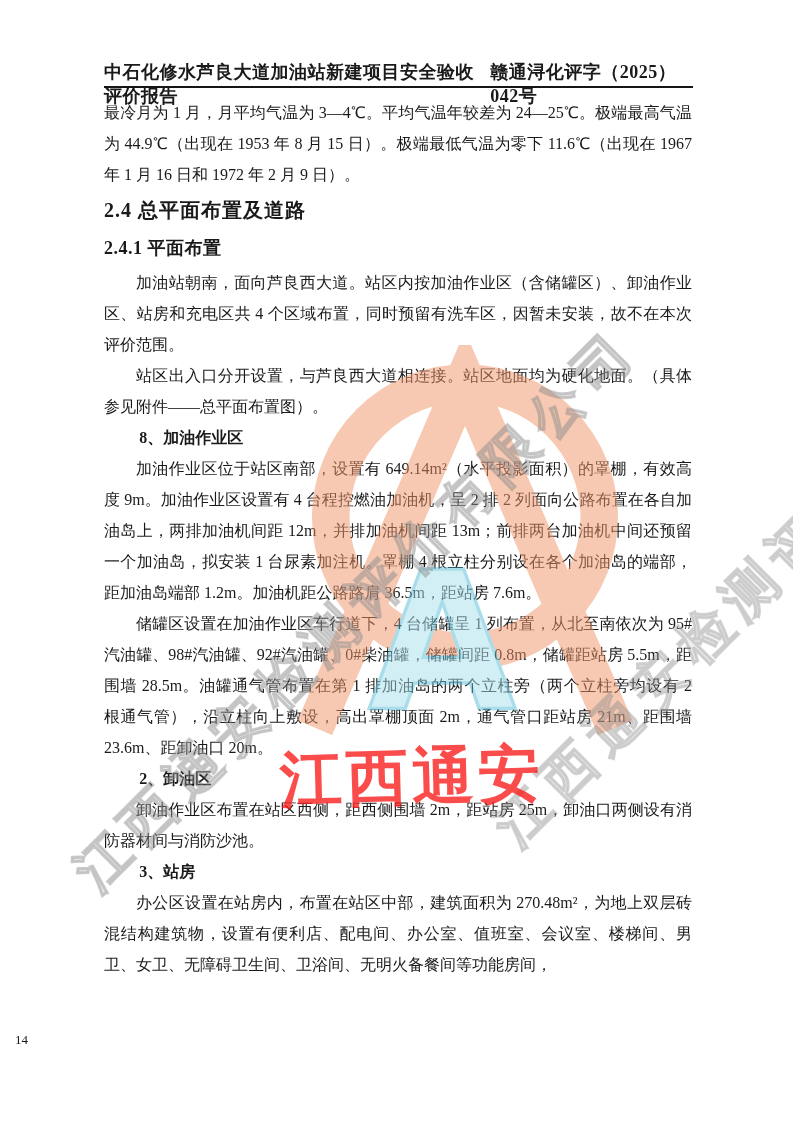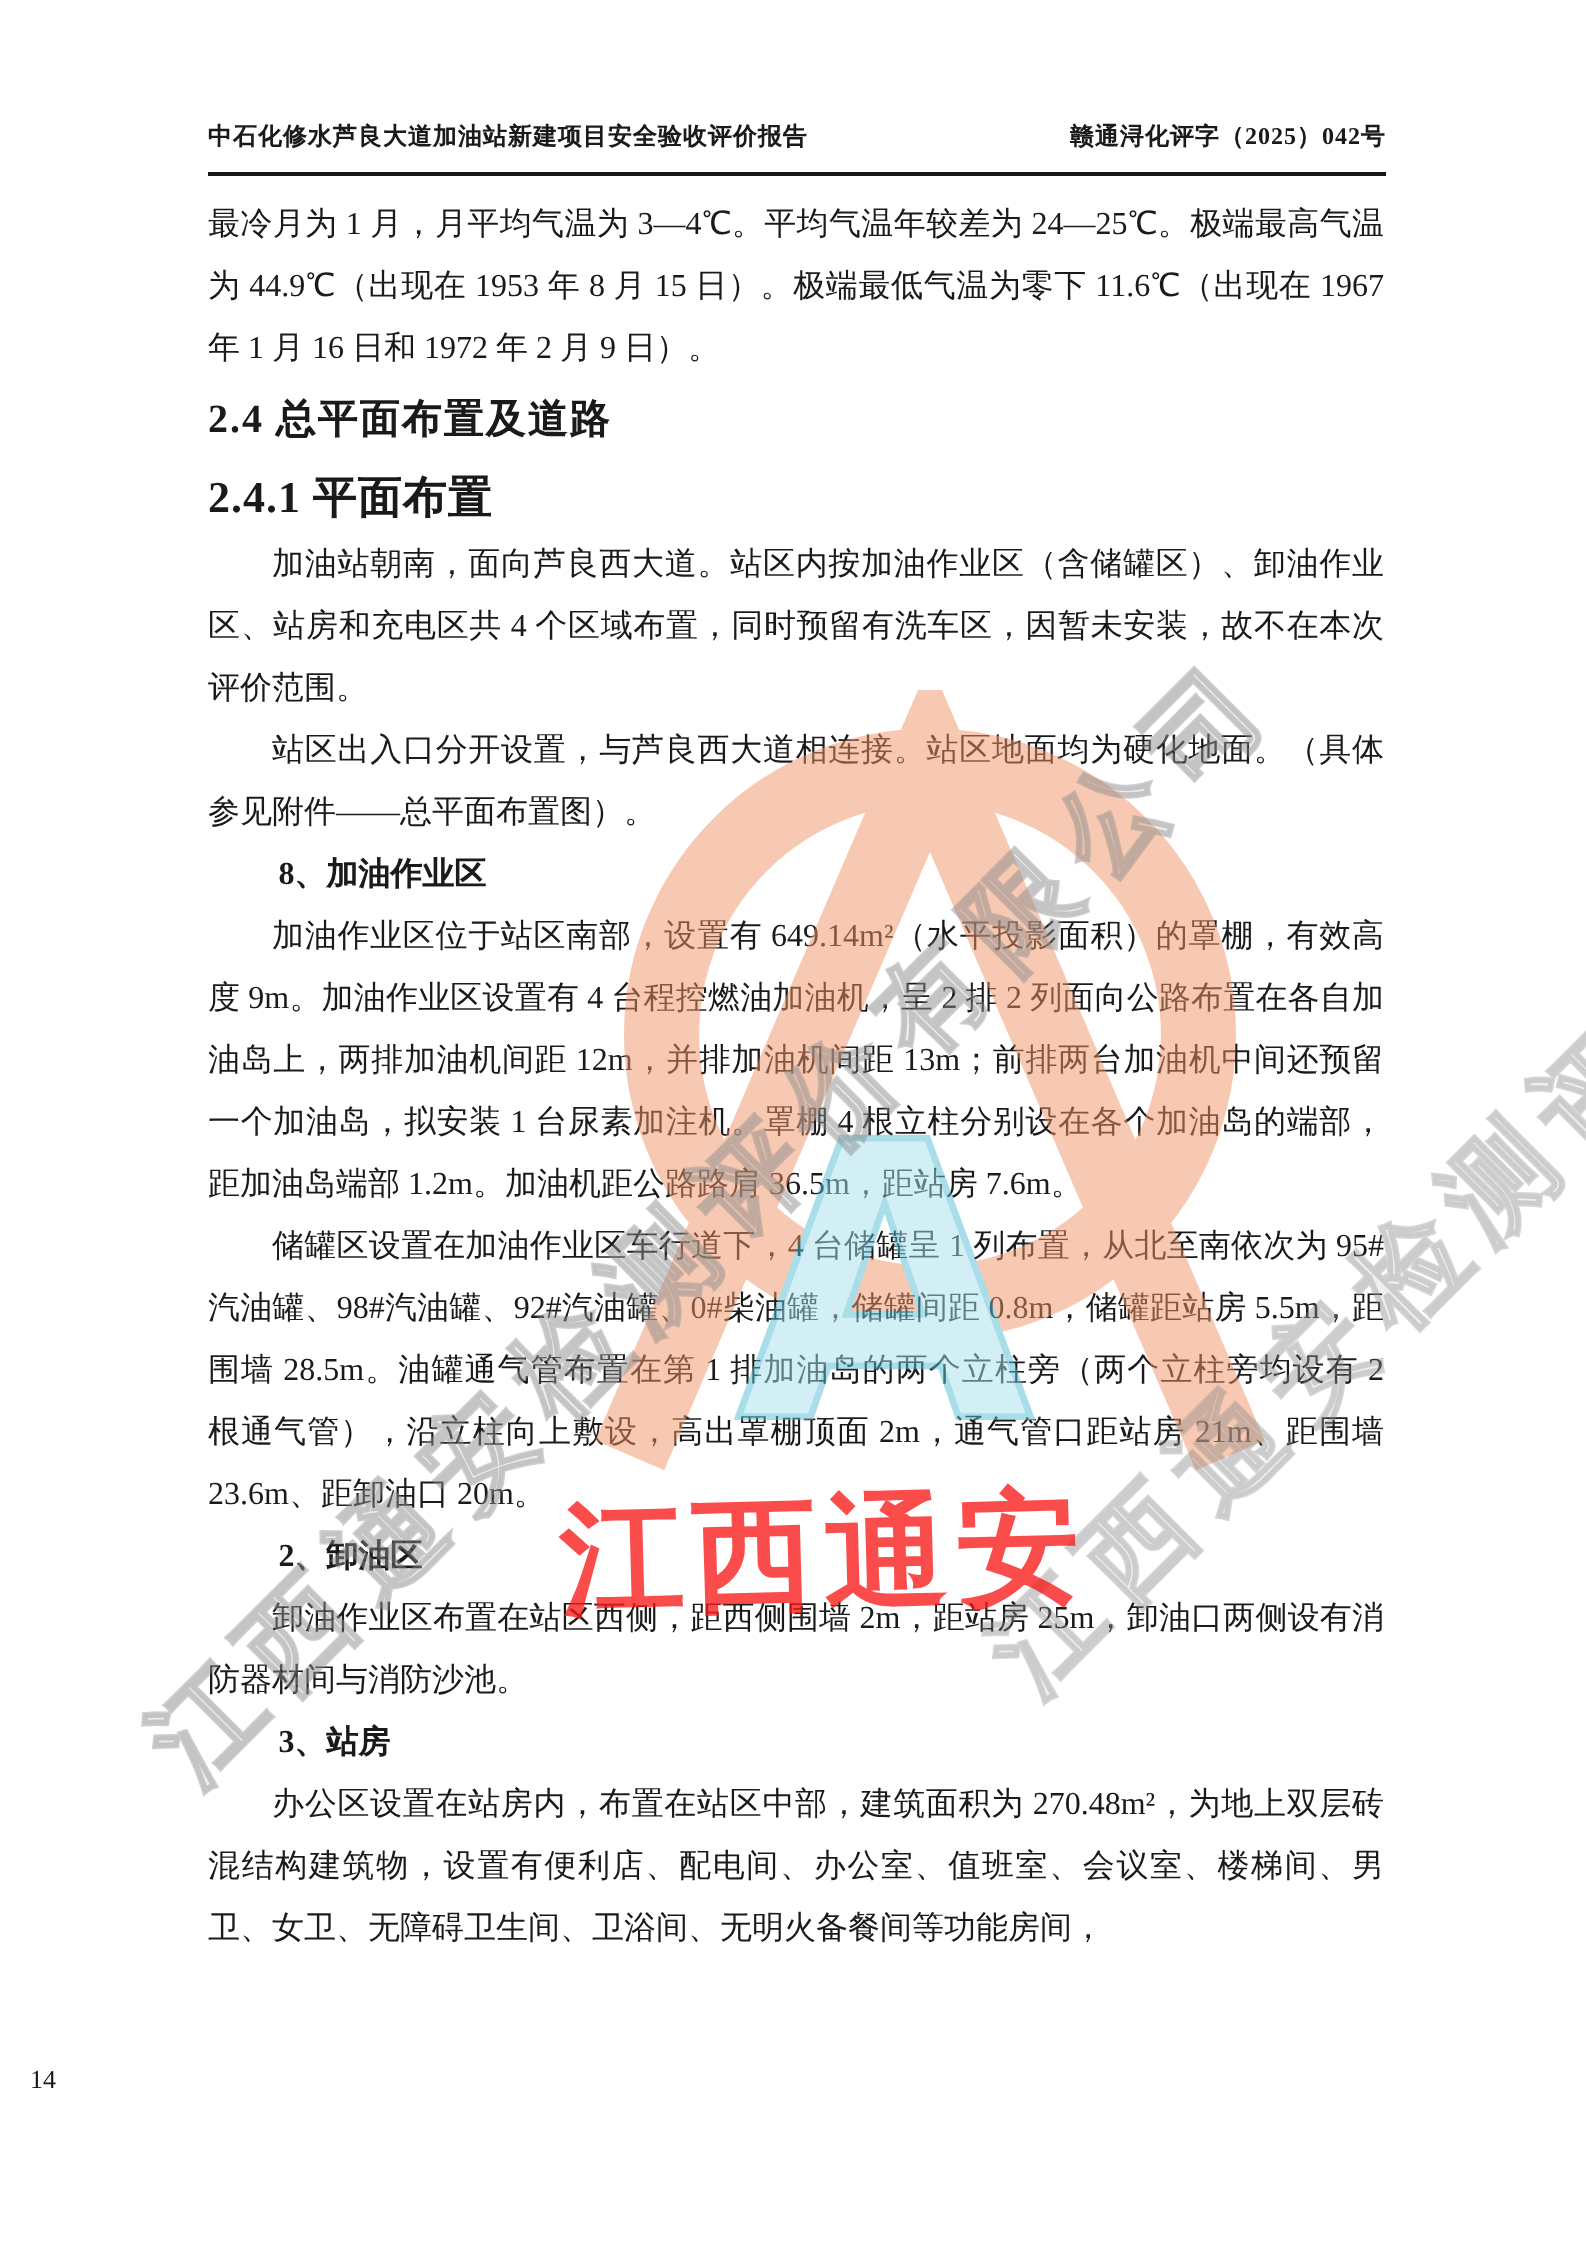--- a/index.html
+++ b/index.html
@@ -9,40 +9,40 @@
     margin:0 auto;
     background:#ffffff;
     font-family:"Liberation Serif","DejaVu Serif",serif;
     color:#1a1a1a;
     overflow:hidden;
   }
   
   .header{
     position:absolute;top:60px;left:104px;right:100px;
     display:flex;justify-content:space-between;align-items:center;
-    font-size:12px;font-weight:bold;letter-spacing:.5px;
+    font-size:18px;font-weight:bold;letter-spacing:.5px;
   }
   .header-rule{
     position:absolute;top:86px;left:104px;right:100px;
     border-top:2px solid #161616;height:0;
   }
   
   .body-text{
     position:absolute;top:97px;left:104px;width:588px;
     font-size:16px;line-height:31px;text-align:justify;
   }
   .body-text p{margin:0;font-family:Liberation Serif, serif;}
   .indent{text-indent:2em;}
   .item-title{text-indent:2.2em;font-weight:bold;}
   .h24{
     font-size:20px;font-weight:bold;line-height:40px;margin:2px 0 0 0;
     letter-spacing:1px;
   }
   .h241{
-    font-size:22px;font-weight:bold;line-height:37px;margin:0;
+    font-size:18px;font-weight:bold;line-height:37px;margin:0;
     letter-spacing:.5px;
   }
   
   .page-number{
     position:absolute;top:1032px;left:0;width:100%;
     font-size:13px;margin-left:15px;
   }
   
   .wm{pointer-events:none;}
   .wm-logo{

